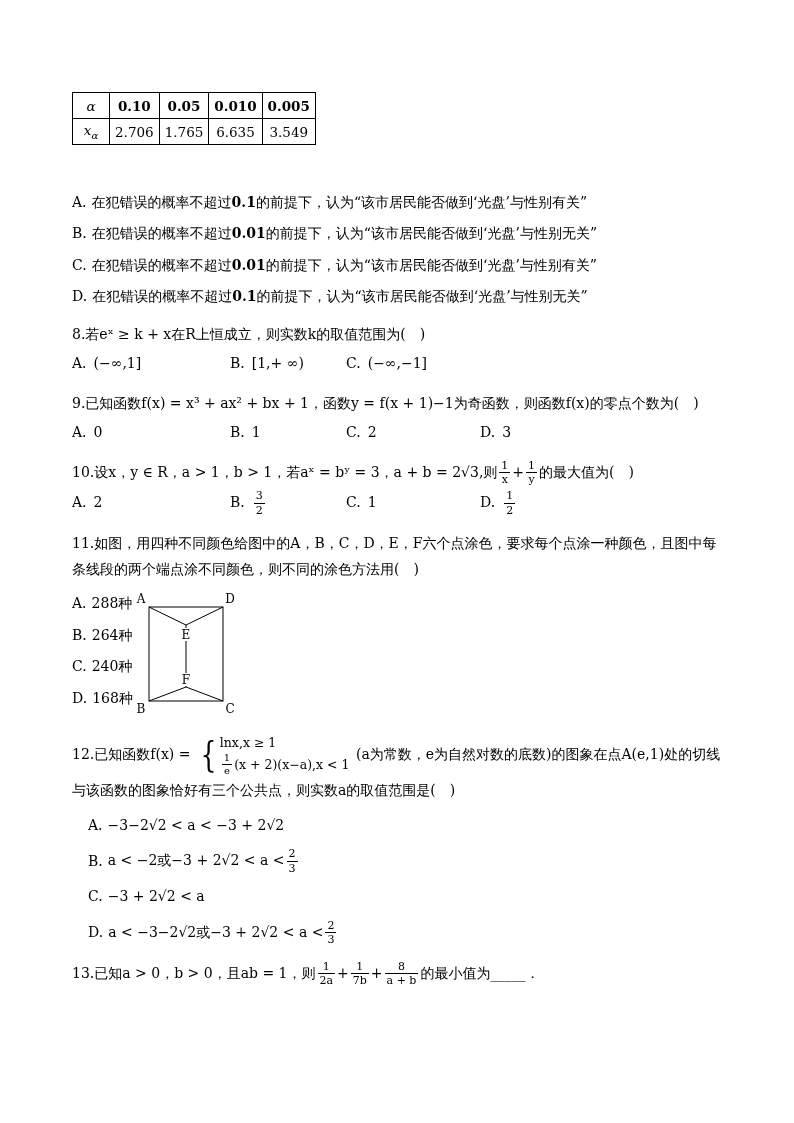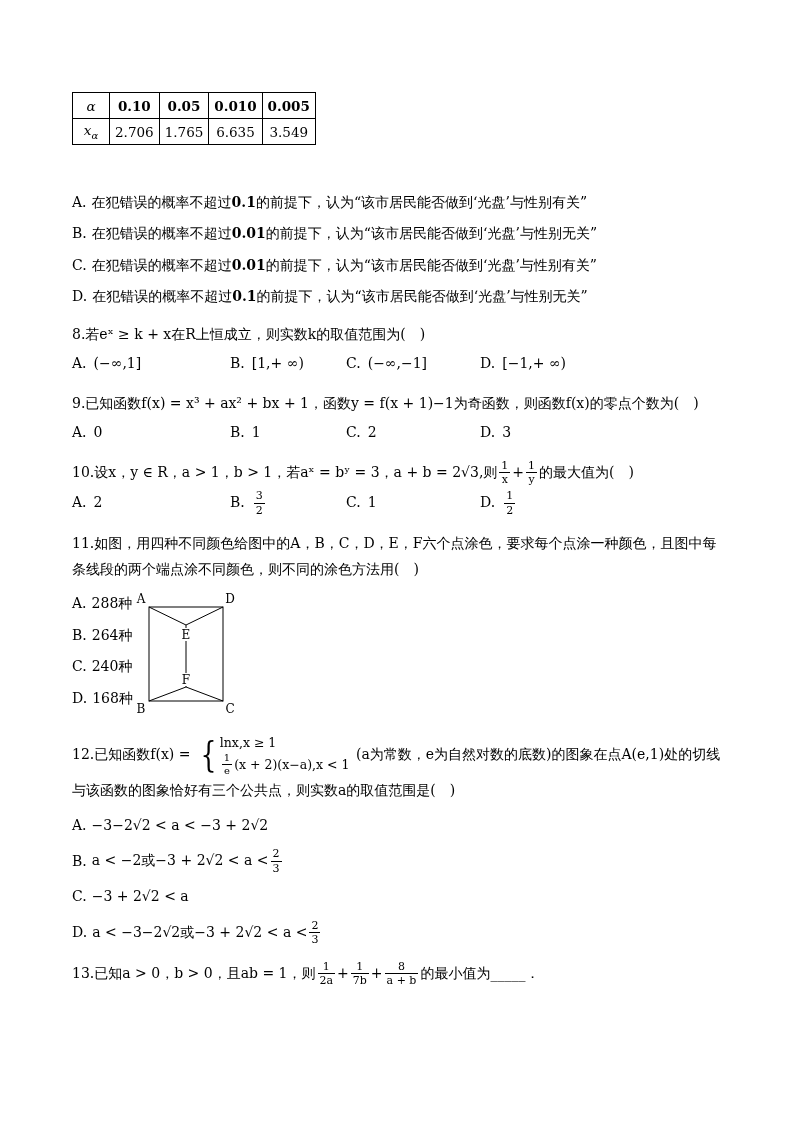--- a/index.html
+++ b/index.html
@@ -40,21 +40,21 @@
   .q11-fig svg { display:block; }
   .q11-fig text { font-size:12px; font-family:"DejaVu Serif","Liberation Serif",serif; }
 
   
   .piecewise { display:inline-flex; align-items:center; vertical-align:middle; margin:0 2px; }
   .brace { font-size:36px; font-weight:400; transform:scaleX(0.7); line-height:1; }
   .pieces { display:inline-block; font-size:12.5px; line-height:1.55; }
   .piece { display:block; white-space:nowrap; }
   .piece .frac { vertical-align:-0.5em; font-size:10px; }
 
-  .q12-opts .opt-line { line-height:1.7; margin:10px 0; }
+  .q12-opts .opt-line { line-height:1.7; margin:10px 16px; }
 
   .section-head { font-weight:bold; margin-top:18px; line-height:1.9; }
 
   .q13 .stem { line-height:2.1; }
 </style>
 </head>
 <body>
 
 <div class="page">
 
@@ -91,21 +91,20 @@
       <span class="olabel">D.</span><span>在犯错误的概率不超过</span><b class="num">0.1</b><span>的前提下，认为“该市居民能否做到‘光盘’与性别无关”</span>
     </div>
   </div>
 
   <div class="question">
     <div class="stem">8.若eˣ ≥ k + x在R上恒成立，则实数k的取值范围为(　)</div>
     <div class="opts-row">
       <span><span class="olabel">A.</span><span>(−∞,1]</span></span>
       <span><span class="olabel">B.</span><span>[1,+ ∞)</span></span>
       <span><span class="olabel">C.</span><span>(−∞,−1]</span></span>
-      <span><span class="olabel">D.</span><span>[−1,+ ∞)</span></span>
     </div>
   </div>
 
   <div class="question">
     <div class="stem">9.已知函数f(x) = x³ + ax² + bx + 1，函数y = f(x + 1)−1为奇函数，则函数f(x)的零点个数为(　)</div>
     <div class="opts-row">
       <span><span class="olabel">A.</span><span>0</span></span>
       <span><span class="olabel">B.</span><span>1</span></span>
       <span><span class="olabel">C.</span><span>2</span></span>
       <span><span class="olabel">D.</span><span>3</span></span>

